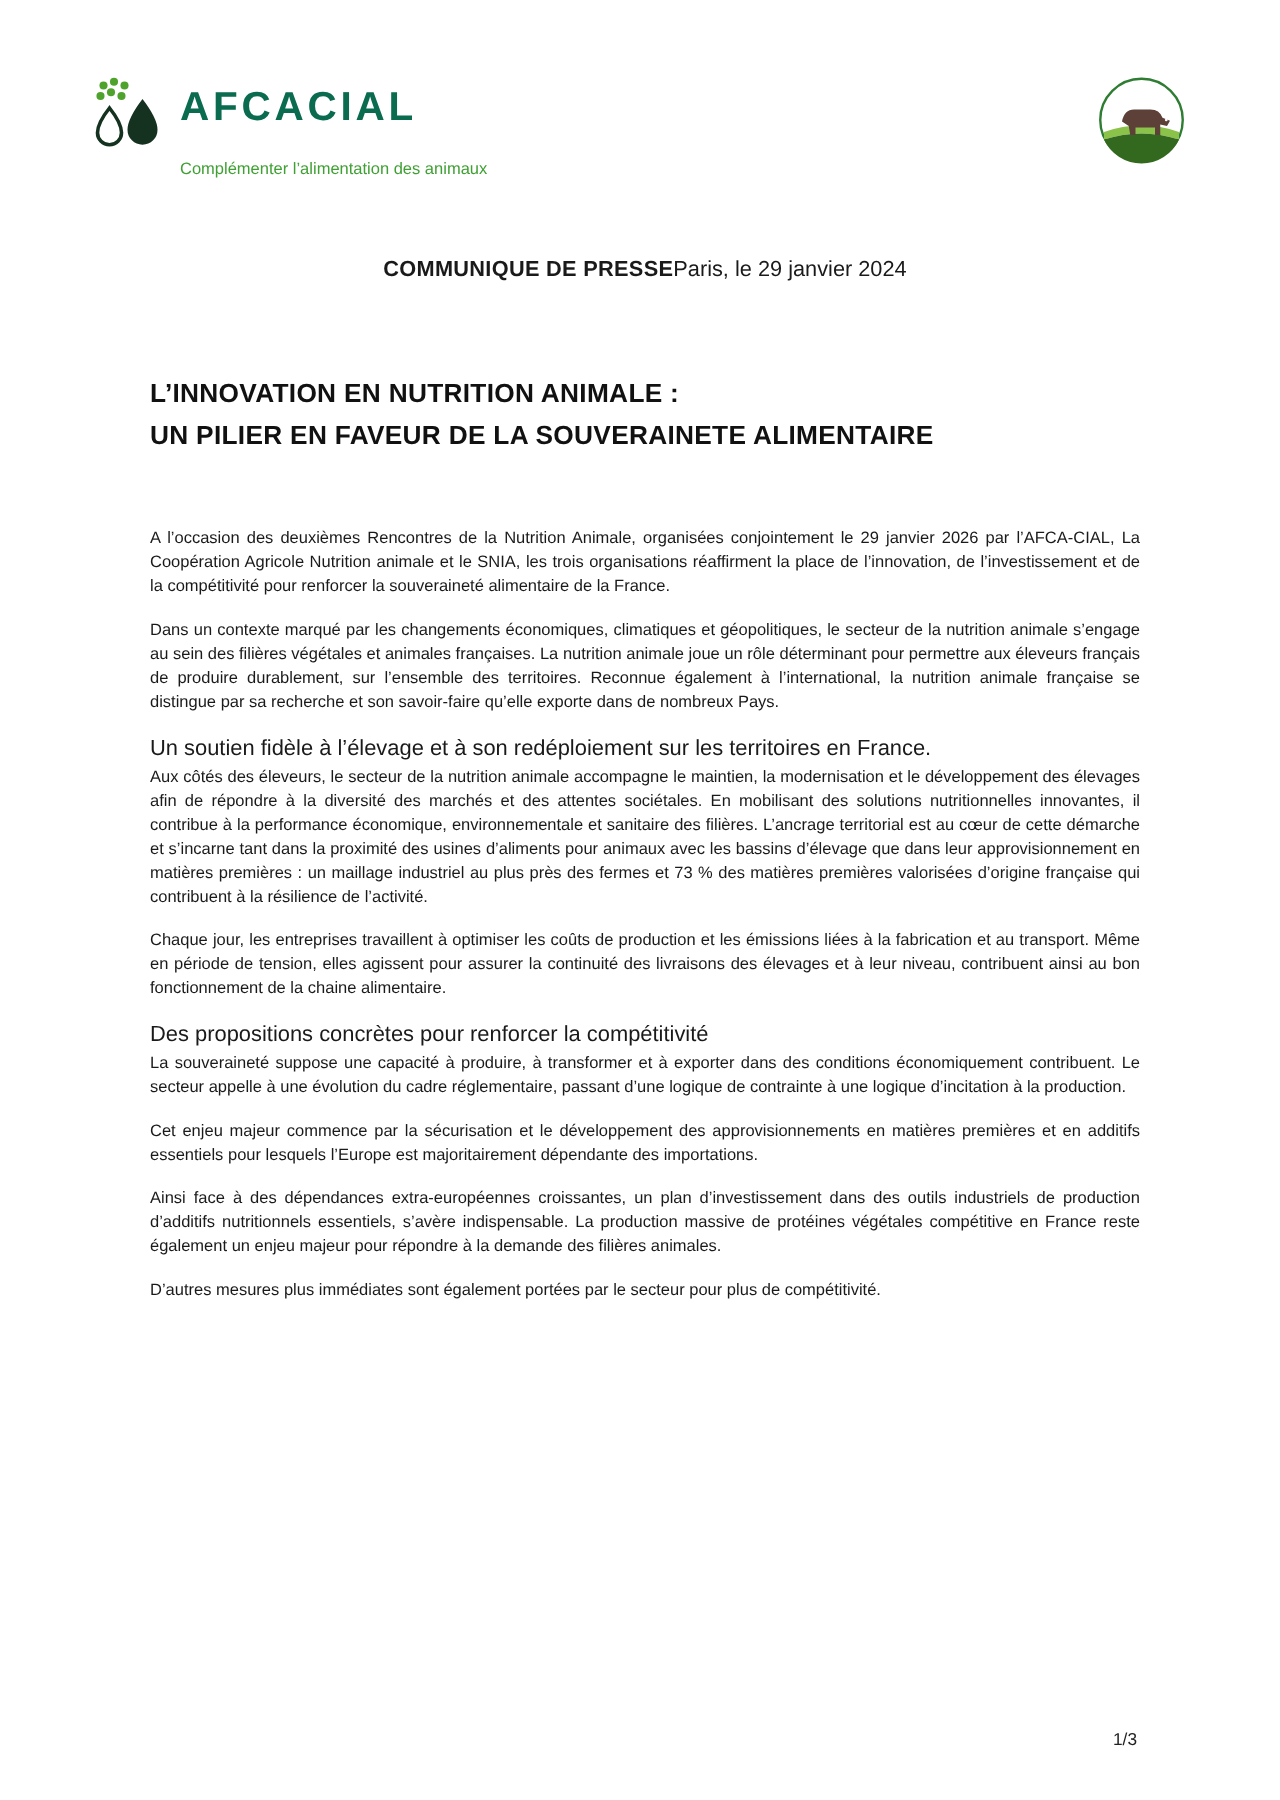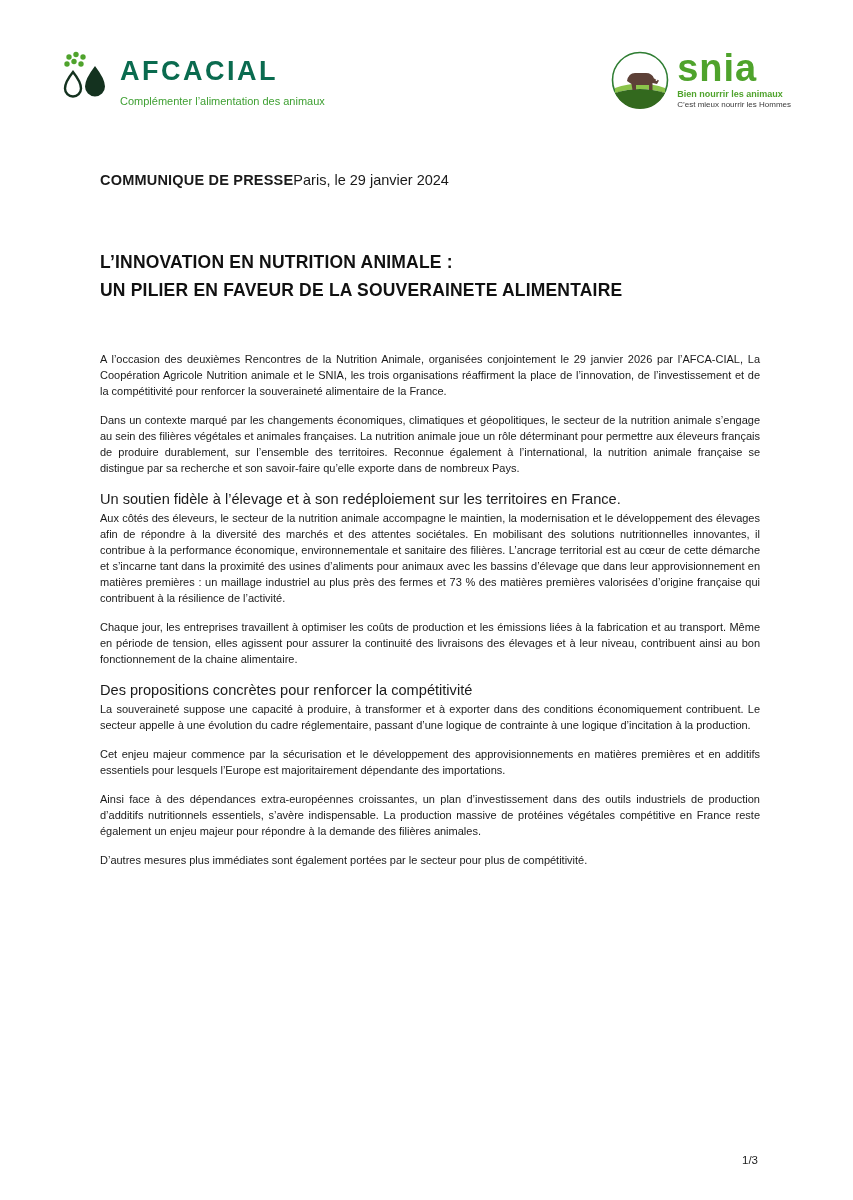--- a/index.html
+++ b/index.html
@@ -22,21 +22,21 @@
   }
   .logo { display:flex; align-items:flex-start; }
 
   
   .afcacial { gap:8px; }
   .afc-text { padding-top:6px; }
   .afc-wordmark {
     font-size:27px; font-weight:bold; letter-spacing:2.5px;
     color:#0a6b4f;
   }
-  .afc-tagline { font-size:11px; color:#3fa033; margin-top:8px;text-align:right; }
+  .afc-tagline { font-size:11px; color:#3fa033; margin-top:20px;text-align:right; }
 
   
   .coop { flex-direction:column; align-items:center; margin-top:-4px; }
   .coop-line1 {
     font-size:10.5px; font-weight:bold; letter-spacing:0.6px;
     color:#5c3a21; margin-top:4px; white-space:nowrap;
   }
   .coop-rule { width:138px; height:1px; background:#8a6a4e; margin:4px 0 3px 0; }
   .coop-line2 {
     font-size:8.5px; letter-spacing:3px; color:#7a5a3a; white-space:nowrap;
@@ -49,21 +49,21 @@
     font-size:38px; font-weight:bold; color:#4fa32c; line-height:0.85;
     letter-spacing:1px;
   }
   .snia-tag1 { font-size:9px; font-weight:bold; color:#4fa32c; margin-top:5px; white-space:nowrap; }
   .snia-tag2 { font-size:8px; color:#3a3a3a; margin-top:1px; white-space:nowrap; }
 
   
   .content { padding:0 93px 0 100px; }
 
   .kicker-row {
-    display:flex; justify-content:flex-start; align-items:baseline;
+    display:flex; justify-content:center; align-items:baseline;
     margin-top:32px;
   }
   .kicker { font-size:14.5px; font-weight:bold; letter-spacing:0.2px; }
   .dateline { font-size:14.5px; }
 
   .title {
     margin-top:60px;
     font-size:17.5px; font-weight:bold; 
     line-height:1.62; letter-spacing:0.2px;
     color:#111;
@@ -117,25 +117,20 @@
     <div class="logo snia">
       <span>
         <svg width="60" height="60" viewBox="0 0 60 60" aria-hidden="true">
           <circle cx="30" cy="30" r="27.5" fill="#ffffff" stroke="#2e7d32" stroke-width="1.6"></circle>
           <path d="M5 38 Q30 29 55 38 L55 43 Q30 35 5 43 Z" fill="#8bc34a"></path>
           <path d="M5 43 Q30 35 55 43 A27.5 27.5 0 0 1 5 43 Z" fill="#33691e"></path>
           <path d="M17 31 q1.5 -8 8 -8 h11 q6 0 8 5.5 l5 2 -2 3.5 -4.5 -1 v7 h-3.5 v-5 h-13 v5 h-3.5 l-1 -6 z" fill="#5d4037"></path>
           <circle cx="46.5" cy="30" r="0.9" fill="#ffffff"></circle>
         </svg>
       </span>
-      <div class="snia-text">
-        <div class="snia-wordmark">snia</div>
-        <div class="snia-tag1">Bien nourrir les animaux</div>
-        <div class="snia-tag2">C’est mieux nourrir les Hommes</div>
-      </div>
     </div>
 
   </header>
 
   <div class="content">
 
     <div class="kicker-row">
       <div class="kicker">COMMUNIQUE DE PRESSE</div>
       <div class="dateline">Paris, le 29 janvier 2024</div>
     </div>

